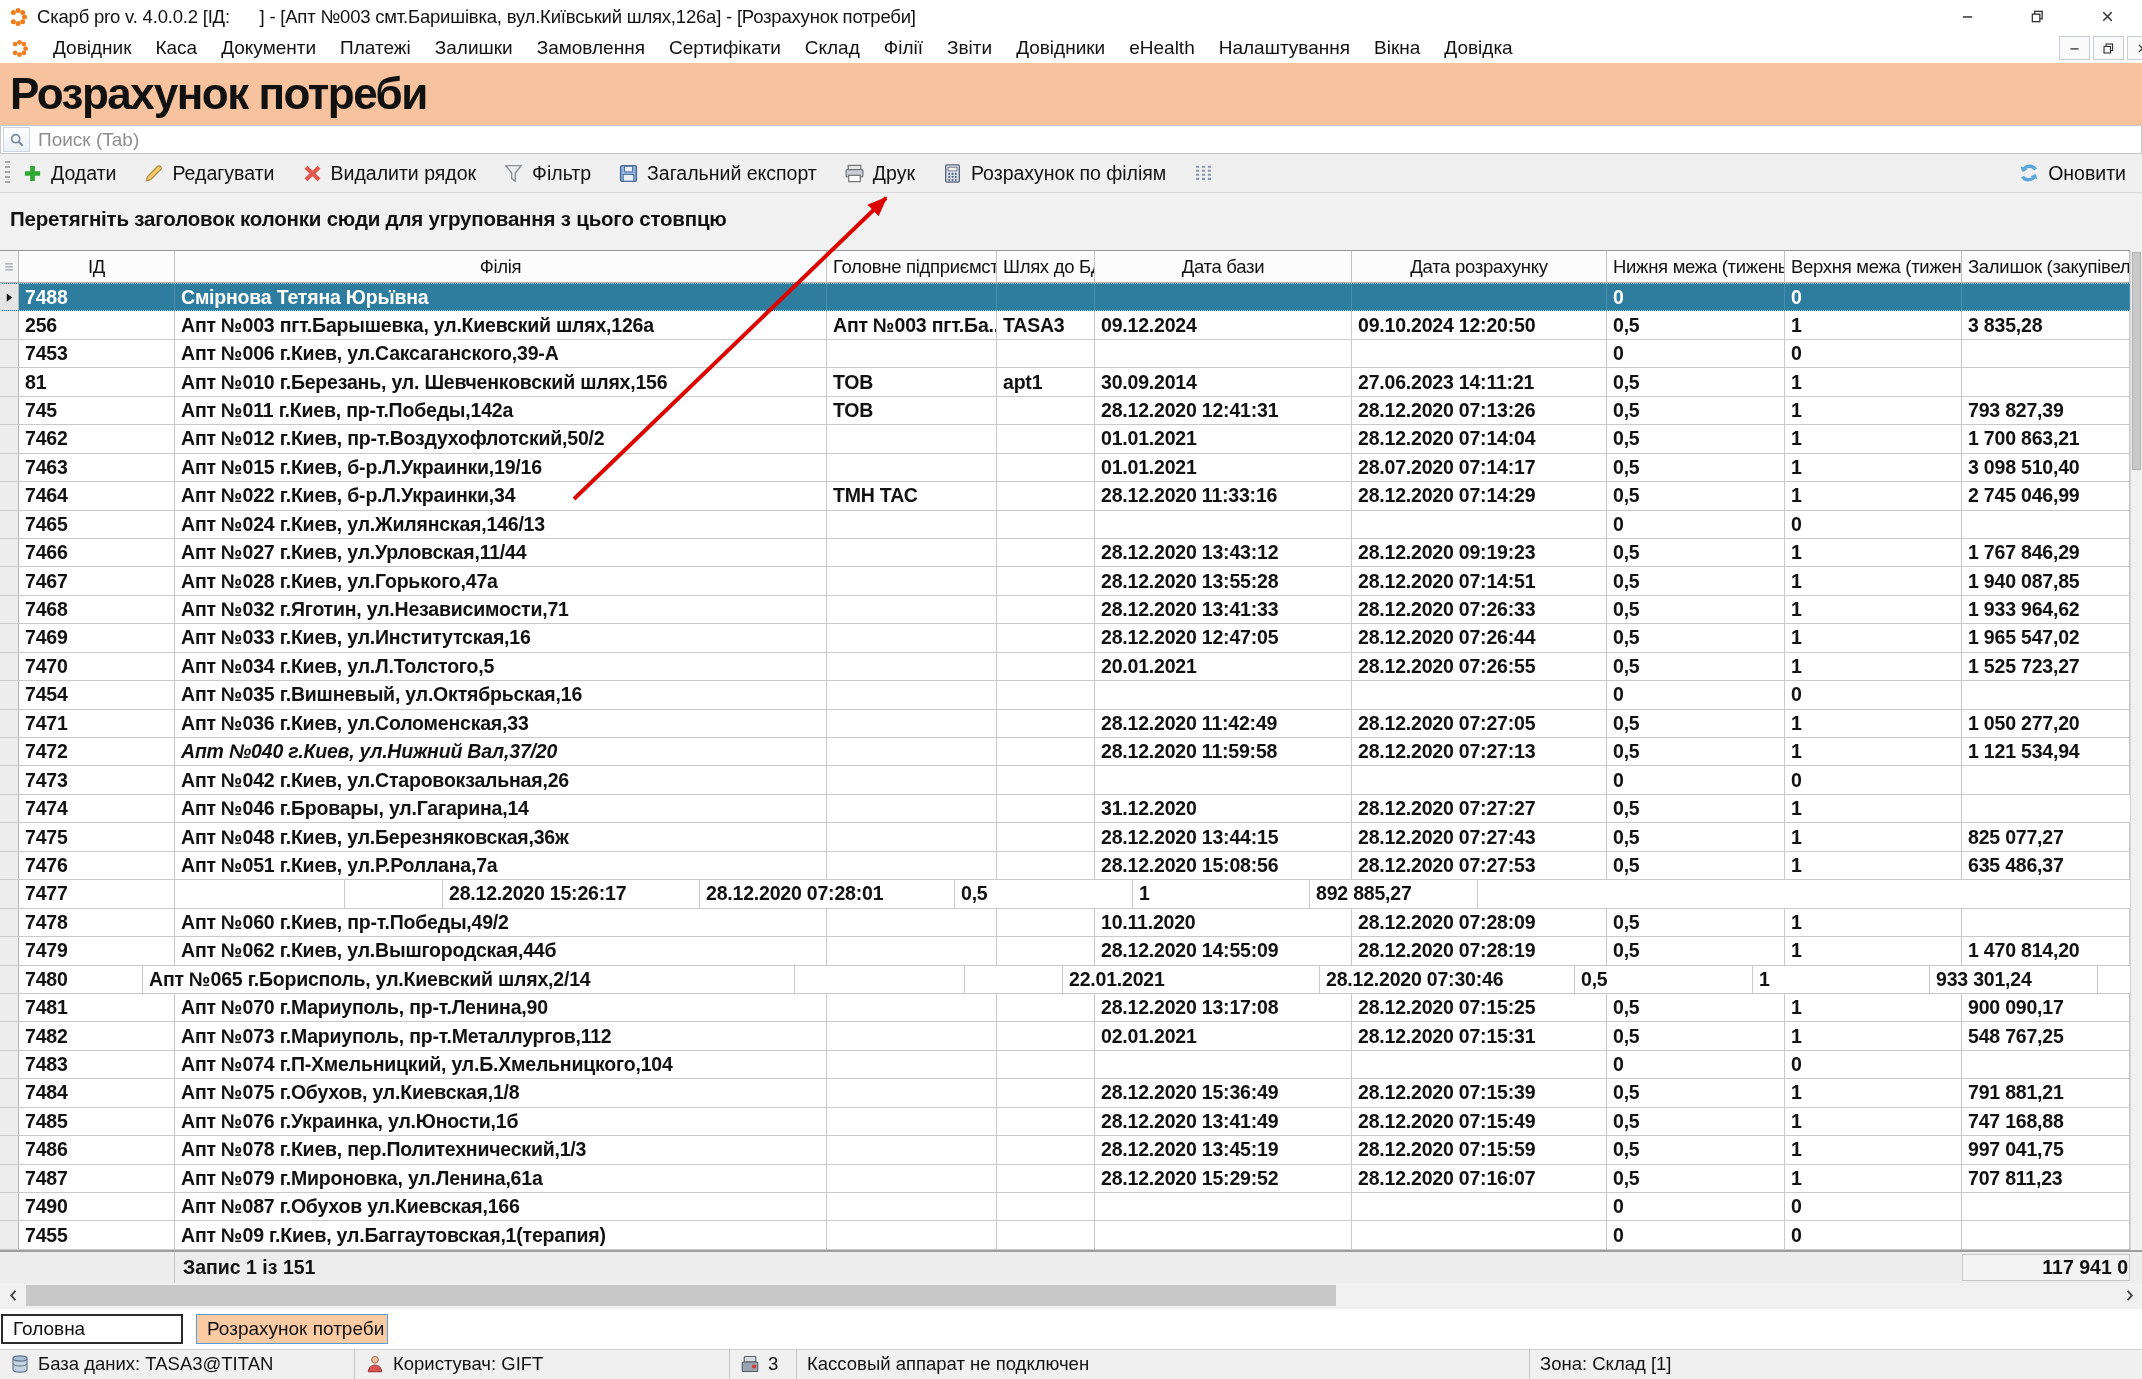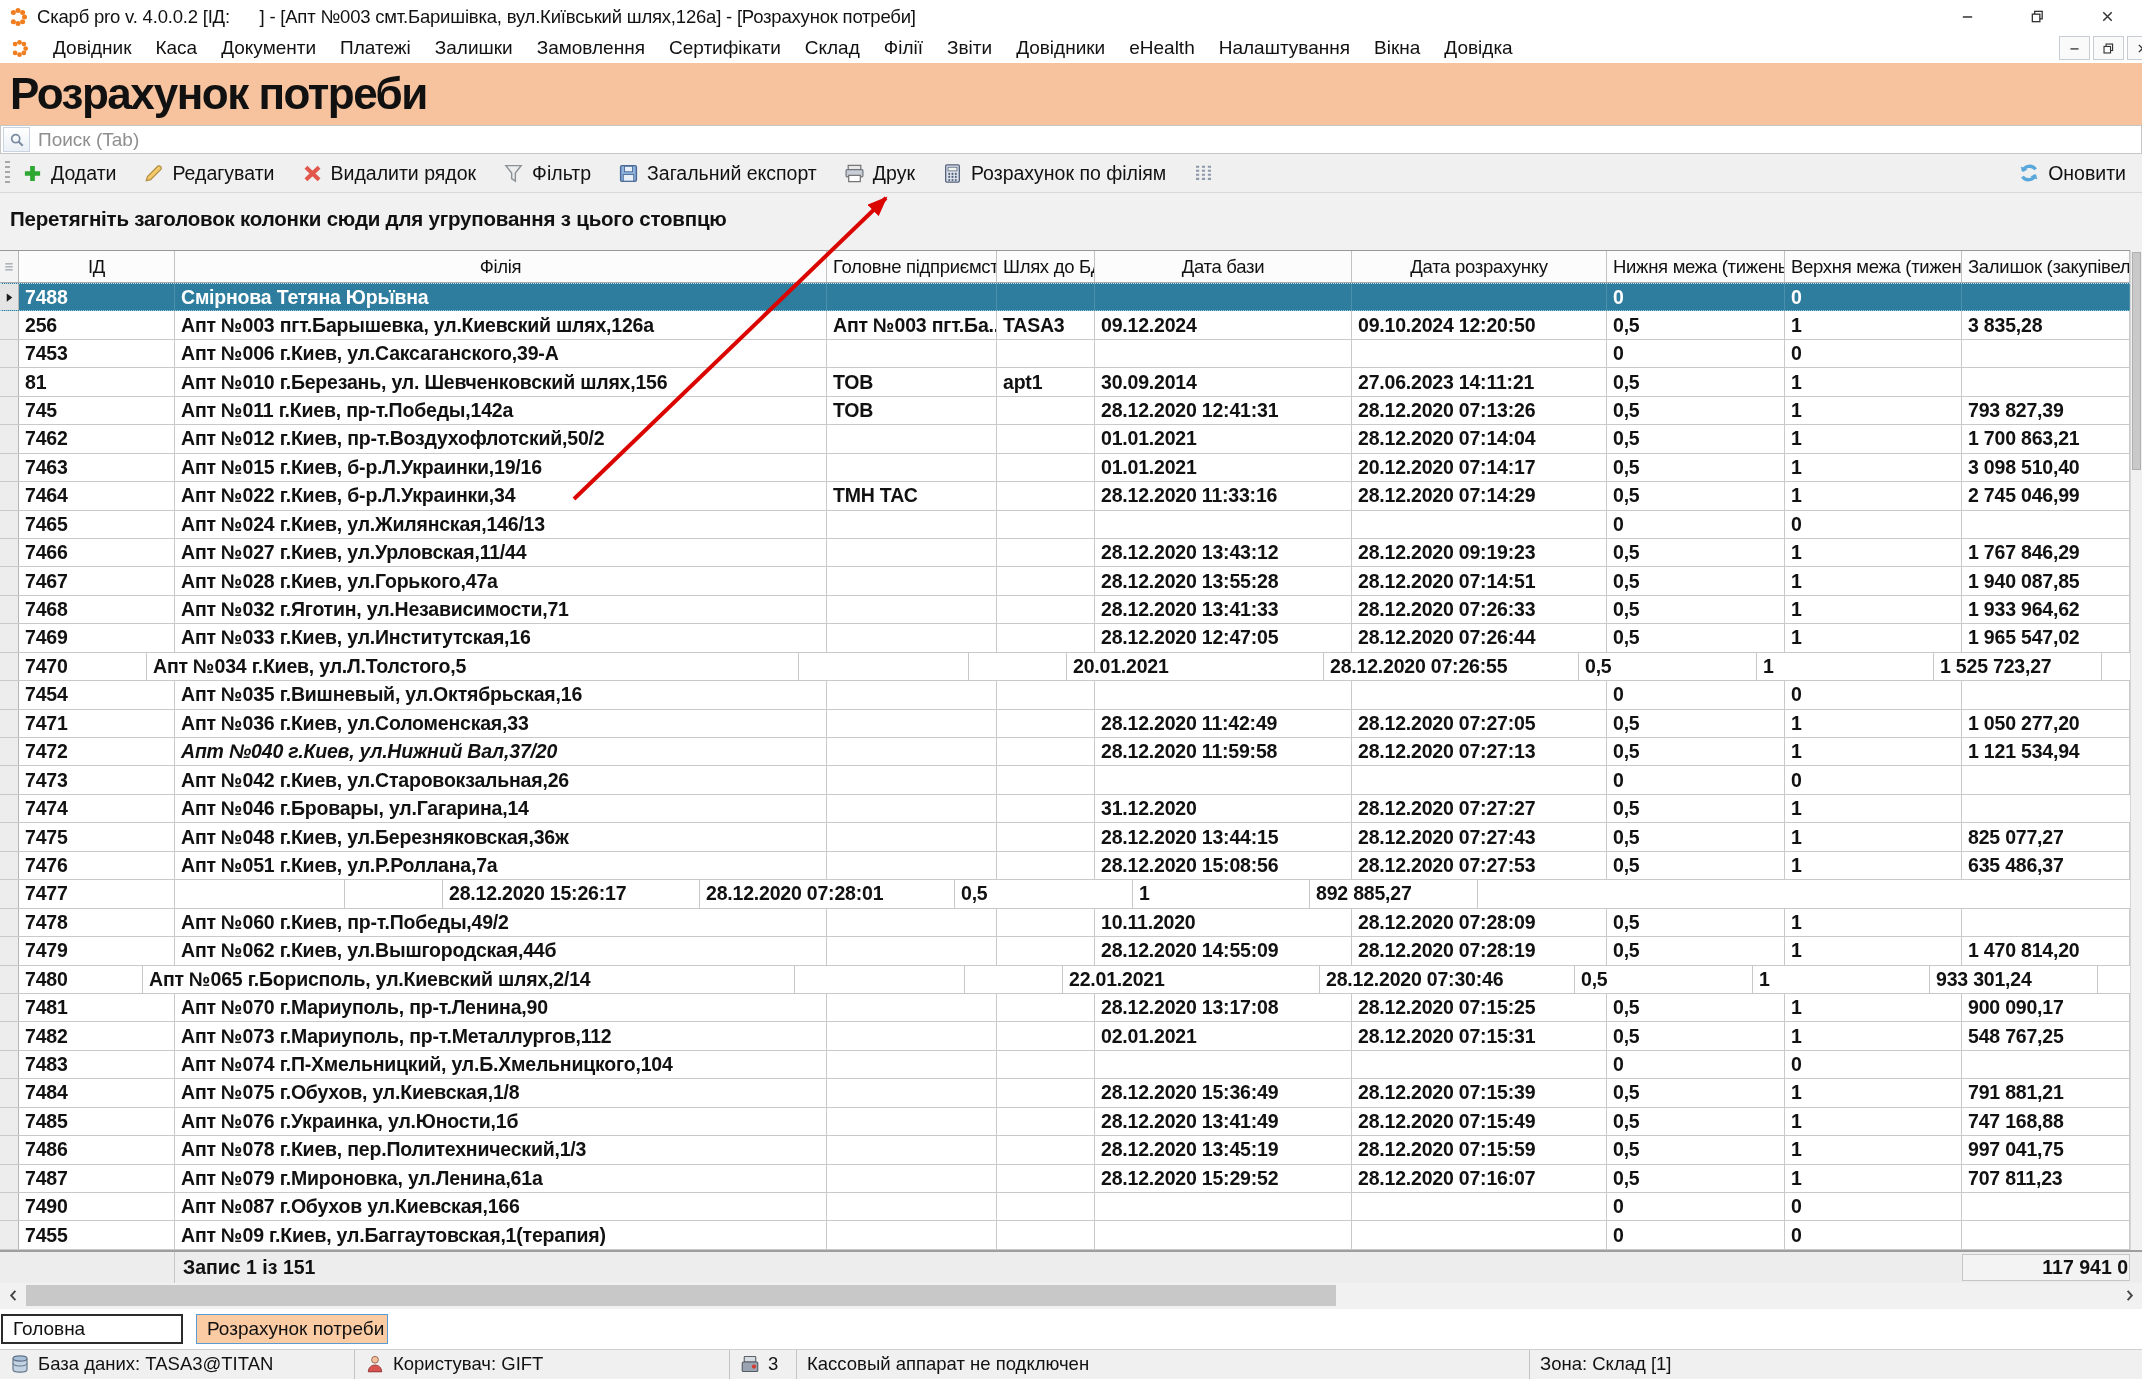--- a/index.html
+++ b/index.html
@@ -428,21 +428,21 @@
         <div class="g-cell" style="width: 177px;">1</div>
         <div class="g-cell" style="width: 168px;">1 700 863,21</div>
       </div>
       <div class="g-row">
         <div class="g-ind"></div>
         <div class="g-cell" style="width: 156px;">7463</div>
         <div class="g-cell" style="width: 652px;">Апт №015 г.Киев, б-р.Л.Украинки,19/16</div>
         <div class="g-cell" style="width: 170px;"></div>
         <div class="g-cell" style="width: 98px;"></div>
         <div class="g-cell" style="width: 257px;">01.01.2021</div>
-        <div class="g-cell" style="width: 255px;">20.12.2020 07:14:17</div>
+        <div class="g-cell" style="width: 255px;">28.07.2020 07:14:17</div>
         <div class="g-cell" style="width: 178px;">0,5</div>
         <div class="g-cell" style="width: 177px;">1</div>
         <div class="g-cell" style="width: 168px;">3 098 510,40</div>
       </div>
       <div class="g-row">
         <div class="g-ind"></div>
         <div class="g-cell" style="width: 156px;">7464</div>
         <div class="g-cell" style="width: 652px;">Апт №022 г.Киев, б-р.Л.Украинки,34</div>
         <div class="g-cell" style="width: 170px;">ТМН ТАС</div>
         <div class="g-cell" style="width: 98px;"></div>
@@ -507,21 +507,21 @@
         <div class="g-cell" style="width: 170px;"></div>
         <div class="g-cell" style="width: 98px;"></div>
         <div class="g-cell" style="width: 257px;">28.12.2020 12:47:05</div>
         <div class="g-cell" style="width: 255px;">28.12.2020 07:26:44</div>
         <div class="g-cell" style="width: 178px;">0,5</div>
         <div class="g-cell" style="width: 177px;">1</div>
         <div class="g-cell" style="width: 168px;">1 965 547,02</div>
       </div>
       <div class="g-row">
         <div class="g-ind"></div>
-        <div class="g-cell" style="width: 128px;">7470</div>
+        <div class="g-cell" style="width: 156px;">7470</div>
         <div class="g-cell" style="width: 652px;">Апт №034 г.Киев, ул.Л.Толстого,5</div>
         <div class="g-cell" style="width: 170px;"></div>
         <div class="g-cell" style="width: 98px;"></div>
         <div class="g-cell" style="width: 257px;">20.01.2021</div>
         <div class="g-cell" style="width: 255px;">28.12.2020 07:26:55</div>
         <div class="g-cell" style="width: 178px;">0,5</div>
         <div class="g-cell" style="width: 177px;">1</div>
         <div class="g-cell" style="width: 168px;">1 525 723,27</div>
       </div>
       <div class="g-row">

